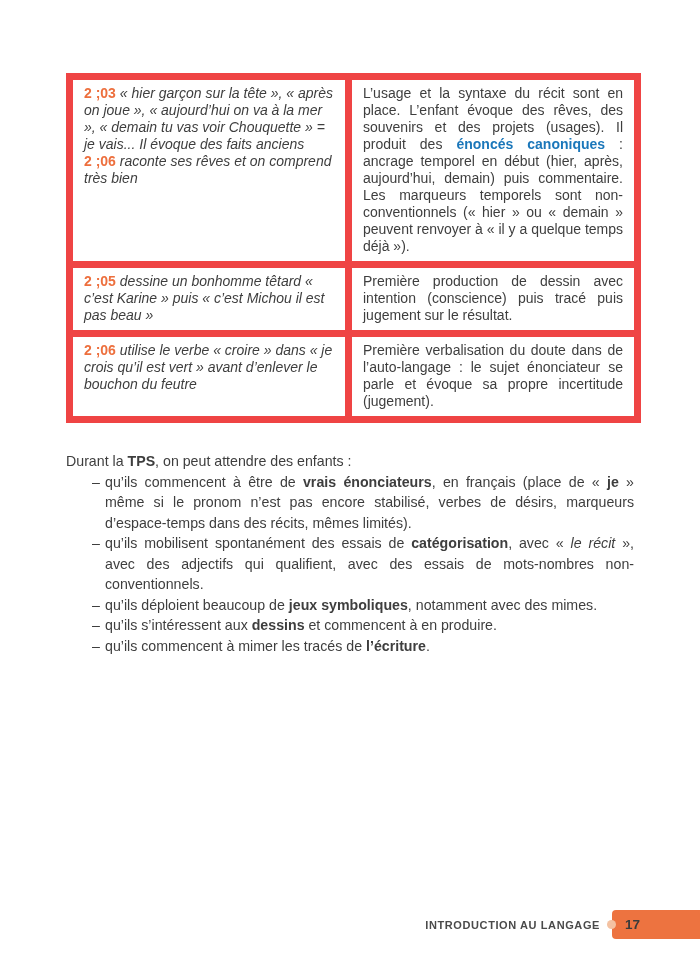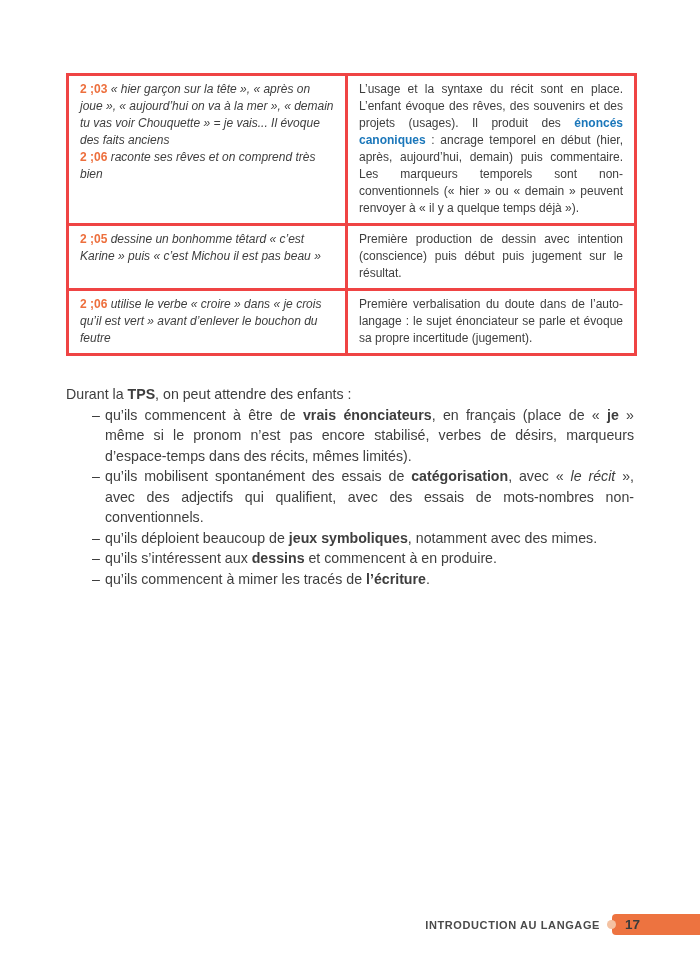--- a/index.html
+++ b/index.html
@@ -16,24 +16,24 @@
     left: 66px; top: 73px;
     width: 568px;
   }
   
   table.obs {
     width: 568px;
     border-collapse: collapse;
     table-layout: fixed;
   }
   table.obs td {
-    border: 3px solid #ef4444;
+    border: 7px solid #ef4444;
     vertical-align: top;
     padding: 5px 11px 6px 11px;
-    font-size: 12px;
+    font-size: 14px;
     line-height: 17px;
     margin-left: 13px;
   }
   col.c1 { width: 279px; }
   col.c2 { width: 289px; }
   td.cell-left  { font-style: italic; }
   td.cell-right { text-align: justify; font-style: normal; }
   
   .b  { font-weight: bold; }
   .i  { font-style: italic; }
@@ -82,21 +82,21 @@
     width: 9px; height: 9px;
     border-radius: 50%;
     background: #f4c2a2;
     margin-left: 7px;
     margin-right: -4px;
     position: relative;
     z-index: 2;
   }
   .page-bar {
     flex: none;
-    width: 88px; height: 21px;
+    width: 88px; height: 29px;
     background: #ed7340;
     border-radius: 4px 0 0 4px;
     display: flex;
     align-items: center;
     position: relative;
     z-index: 1;
   }
   .page-num {
     margin-left: 13px;
     font-size: 13.5px;
@@ -114,21 +114,21 @@
         <col class="c1">
         <col class="c2">
       </colgroup>
     <tbody>
       <tr>
         <td class="cell-left"><span class="or">2 ;03</span><span> « hier garçon sur la tête », « après on joue », « aujourd’hui on va à la mer », « demain tu vas voir Chouquette » = je vais... Il évoque des faits anciens</span><br><span class="or">2 ;06</span><span> raconte ses rêves et on comprend très bien</span></td>
         <td class="cell-right"><span>L’usage et la syntaxe du récit sont en place. L’enfant évoque des rêves, des souvenirs et des projets (usages). Il produit des </span><span class="bl">énoncés canoniques</span><span> : ancrage temporel en début (hier, après, aujourd’hui, demain) puis commentaire. Les marqueurs temporels sont non-conventionnels (« hier » ou « demain » peuvent renvoyer à « il y a quelque temps déjà »).</span></td>
       </tr>
       <tr>
         <td class="cell-left"><span class="or">2 ;05</span><span> dessine un bonhomme têtard « c’est Karine » puis « c’est Michou il est pas beau »</span></td>
-        <td class="cell-right"><span>Première production de dessin avec intention (conscience) puis début puis jugement sur le résultat.</span></td>
+        <td class="cell-right"><span>Première production de dessin avec intention (conscience) puis tracé puis jugement sur le résultat.</span></td>
       </tr>
       <tr>
         <td class="cell-left"><span class="or">2 ;06</span><span> utilise le verbe « croire » dans « je crois qu’il est vert » avant d’enlever le bouchon du feutre</span></td>
         <td class="cell-right"><span>Première verbalisation du doute dans de l’auto-langage : le sujet énonciateur se parle et évoque sa propre incertitude (jugement).</span></td>
       </tr>
     </tbody>
   </table>
 
   <div class="intro"><span>Durant la </span><span class="b">TPS</span><span>, on peut attendre des enfants :</span></div>
 

